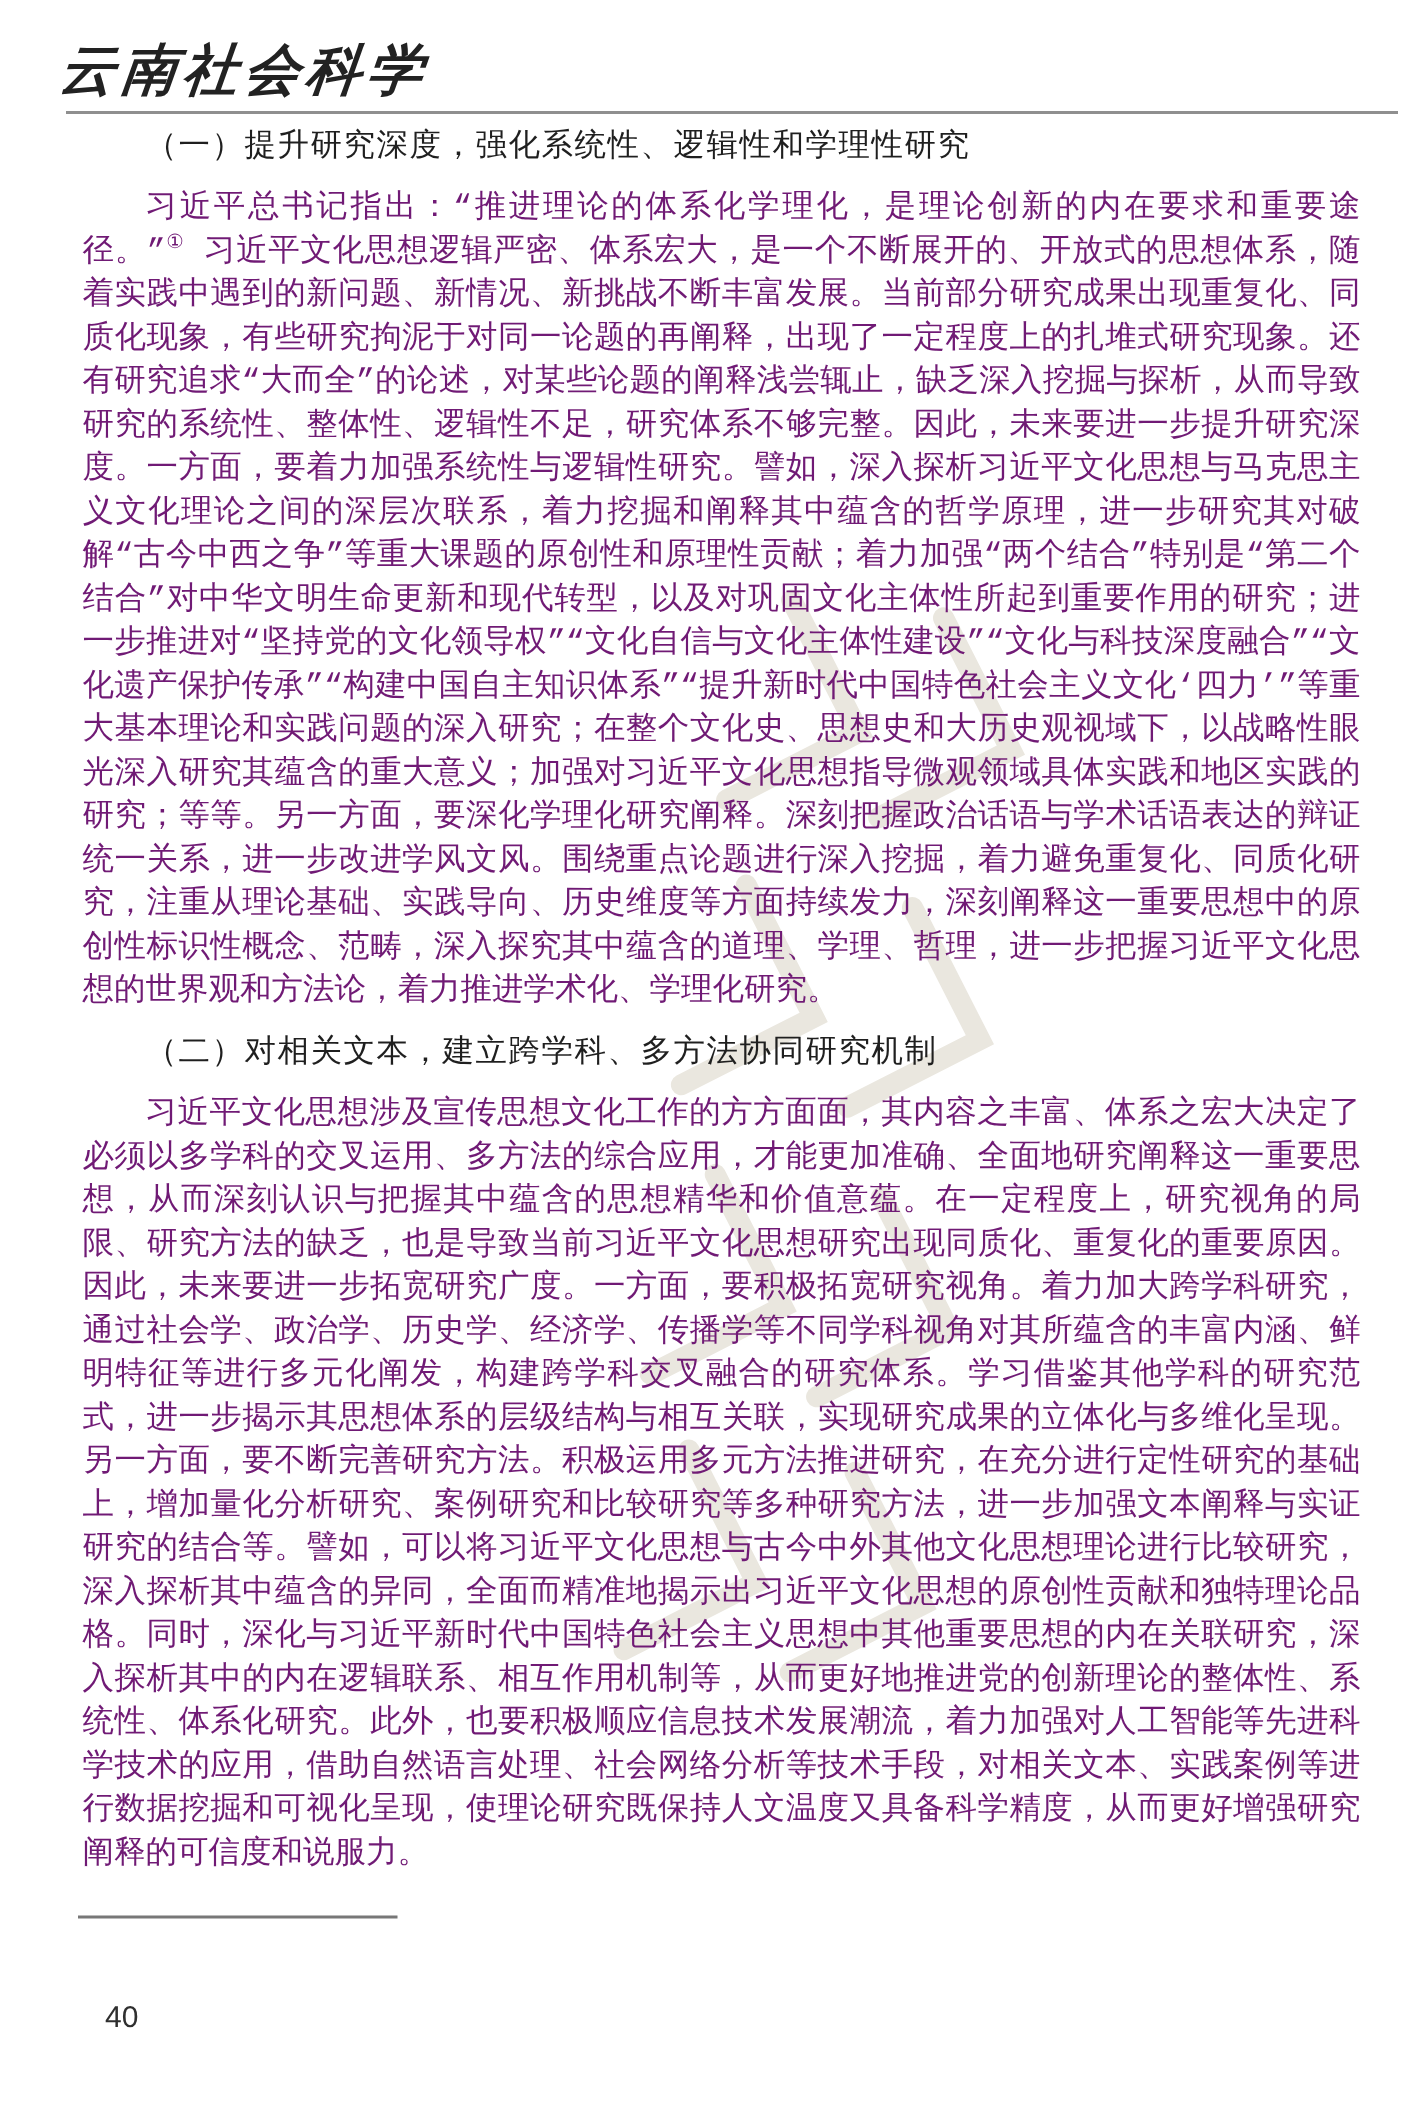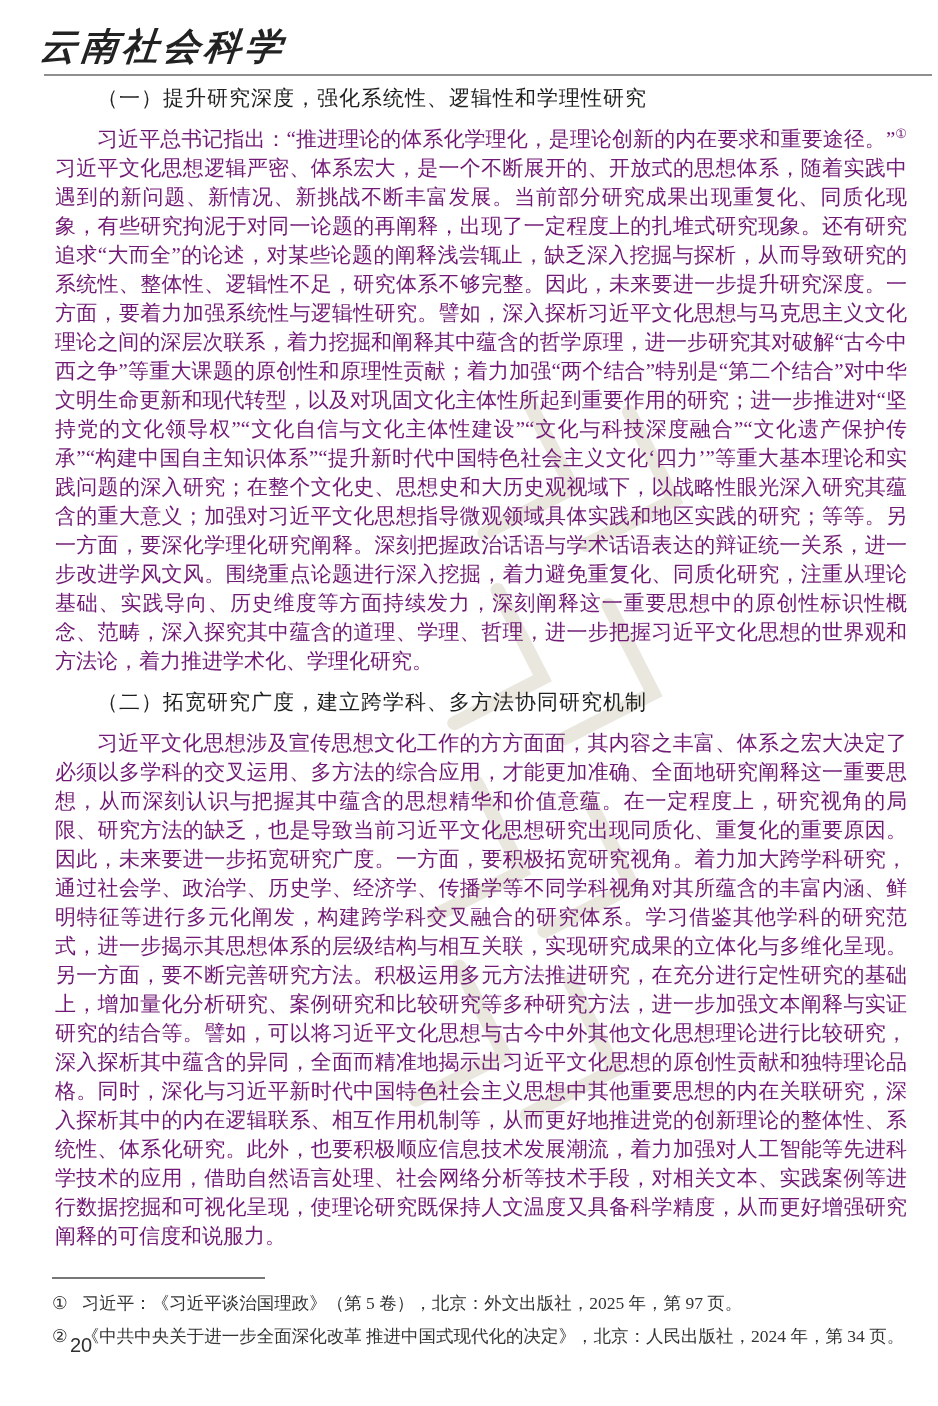--- a/index.html
+++ b/index.html
@@ -50,20 +50,21 @@
   .content {
     position: absolute;
     top: 84px;
     left: 55px;
     width: 852px;
     z-index: 1;
     font-size: 21px;
     line-height: 29px;
     text-align: justify;
     text-justify: inter-ideograph;
+    font-family: Liberation Mono, monospace;
   }
   .sec-heading {
     margin: 12px 0 12px 0;
     font-size: 21px;
     font-weight: normal;
     color: #1f1f1f;
     text-indent: 2em;
     letter-spacing: 1px;
   }
   .sec-heading:first-child { margin-top: 0; }
@@ -125,30 +126,22 @@
 
   <div class="header">
     <div class="logo">云南社会科学</div>
     <div class="header-rule"></div>
   </div>
 
   <div class="content">
     <h3 class="sec-heading">（一）提升研究深度，强化系统性、逻辑性和学理性研究</h3>
     <p class="para">习近平总书记指出：“推进理论的体系化学理化，是理论创新的内在要求和重要途径。”<sup class="fnref">①</sup> 习近平文化思想逻辑严密、体系宏大，是一个不断展开的、开放式的思想体系，随着实践中遇到的新问题、新情况、新挑战不断丰富发展。当前部分研究成果出现重复化、同质化现象，有些研究拘泥于对同一论题的再阐释，出现了一定程度上的扎堆式研究现象。还有研究追求“大而全”的论述，对某些论题的阐释浅尝辄止，缺乏深入挖掘与探析，从而导致研究的系统性、整体性、逻辑性不足，研究体系不够完整。因此，未来要进一步提升研究深度。一方面，要着力加强系统性与逻辑性研究。譬如，深入探析习近平文化思想与马克思主义文化理论之间的深层次联系，着力挖掘和阐释其中蕴含的哲学原理，进一步研究其对破解“古今中西之争”等重大课题的原创性和原理性贡献；着力加强“两个结合”特别是“第二个结合”对中华文明生命更新和现代转型，以及对巩固文化主体性所起到重要作用的研究；进一步推进对“坚持党的文化领导权”“文化自信与文化主体性建设”“文化与科技深度融合”“文化遗产保护传承”“构建中国自主知识体系”“提升新时代中国特色社会主义文化‘四力’”等重大基本理论和实践问题的深入研究；在整个文化史、思想史和大历史观视域下，以战略性眼光深入研究其蕴含的重大意义；加强对习近平文化思想指导微观领域具体实践和地区实践的研究；等等。另一方面，要深化学理化研究阐释。深刻把握政治话语与学术话语表达的辩证统一关系，进一步改进学风文风。围绕重点论题进行深入挖掘，着力避免重复化、同质化研究，注重从理论基础、实践导向、历史维度等方面持续发力，深刻阐释这一重要思想中的原创性标识性概念、范畴，深入探究其中蕴含的道理、学理、哲理，进一步把握习近平文化思想的世界观和方法论，着力推进学术化、学理化研究。</p>
 
-    <h3 class="sec-heading">（二）拓宽研究广度，建立跨学科、多方法协同研究机制</h3>
+    <h3 class="sec-heading">（二）对相关文本，建立跨学科、多方法协同研究机制</h3>
     <p class="para">习近平文化思想涉及宣传思想文化工作的方方面面，其内容之丰富、体系之宏大决定了必须以多学科的交叉运用、多方法的综合应用，才能更加准确、全面地研究阐释这一重要思想，从而深刻认识与把握其中蕴含的思想精华和价值意蕴。在一定程度上，研究视角的局限、研究方法的缺乏，也是导致当前习近平文化思想研究出现同质化、重复化的重要原因。因此，未来要进一步拓宽研究广度。一方面，要积极拓宽研究视角。着力加大跨学科研究，通过社会学、政治学、历史学、经济学、传播学等不同学科视角对其所蕴含的丰富内涵、鲜明特征等进行多元化阐发，构建跨学科交叉融合的研究体系。学习借鉴其他学科的研究范式，进一步揭示其思想体系的层级结构与相互关联，实现研究成果的立体化与多维化呈现。另一方面，要不断完善研究方法。积极运用多元方法推进研究，在充分进行定性研究的基础上，增加量化分析研究、案例研究和比较研究等多种研究方法，进一步加强文本阐释与实证研究的结合等。譬如，可以将习近平文化思想与古今中外其他文化思想理论进行比较研究，深入探析其中蕴含的异同，全面而精准地揭示出习近平文化思想的原创性贡献和独特理论品格。同时，深化与习近平新时代中国特色社会主义思想中其他重要思想的内在关联研究，深入探析其中的内在逻辑联系、相互作用机制等，从而更好地推进党的创新理论的整体性、系统性、体系化研究。此外，也要积极顺应信息技术发展潮流，着力加强对人工智能等先进科学技术的应用，借助自然语言处理、社会网络分析等技术手段，对相关文本、实践案例等进行数据挖掘和可视化呈现，使理论研究既保持人文温度又具备科学精度，从而更好增强研究阐释的可信度和说服力。</p>
 
   </div>
 
   <div class="footnote-rule"></div>
-  <div class="footnotes">
-    <div class="footnote">
-      <span class="fn-marker">①</span><span>习近平：《习近平谈治国理政》（第 5 卷），北京：外文出版社，2025 年，第 97 页。</span>
-    </div>
-    <div class="footnote">
-      <span class="fn-marker">②</span><span>《中共中央关于进一步全面深化改革 推进中国式现代化的决定》，北京：人民出版社，2024 年，第 34 页。</span>
-    </div>
-  </div>
 
-  <div class="page-number">20</div>
+  <div class="page-number">40</div>
 
 </div>
 
 </body></html>

